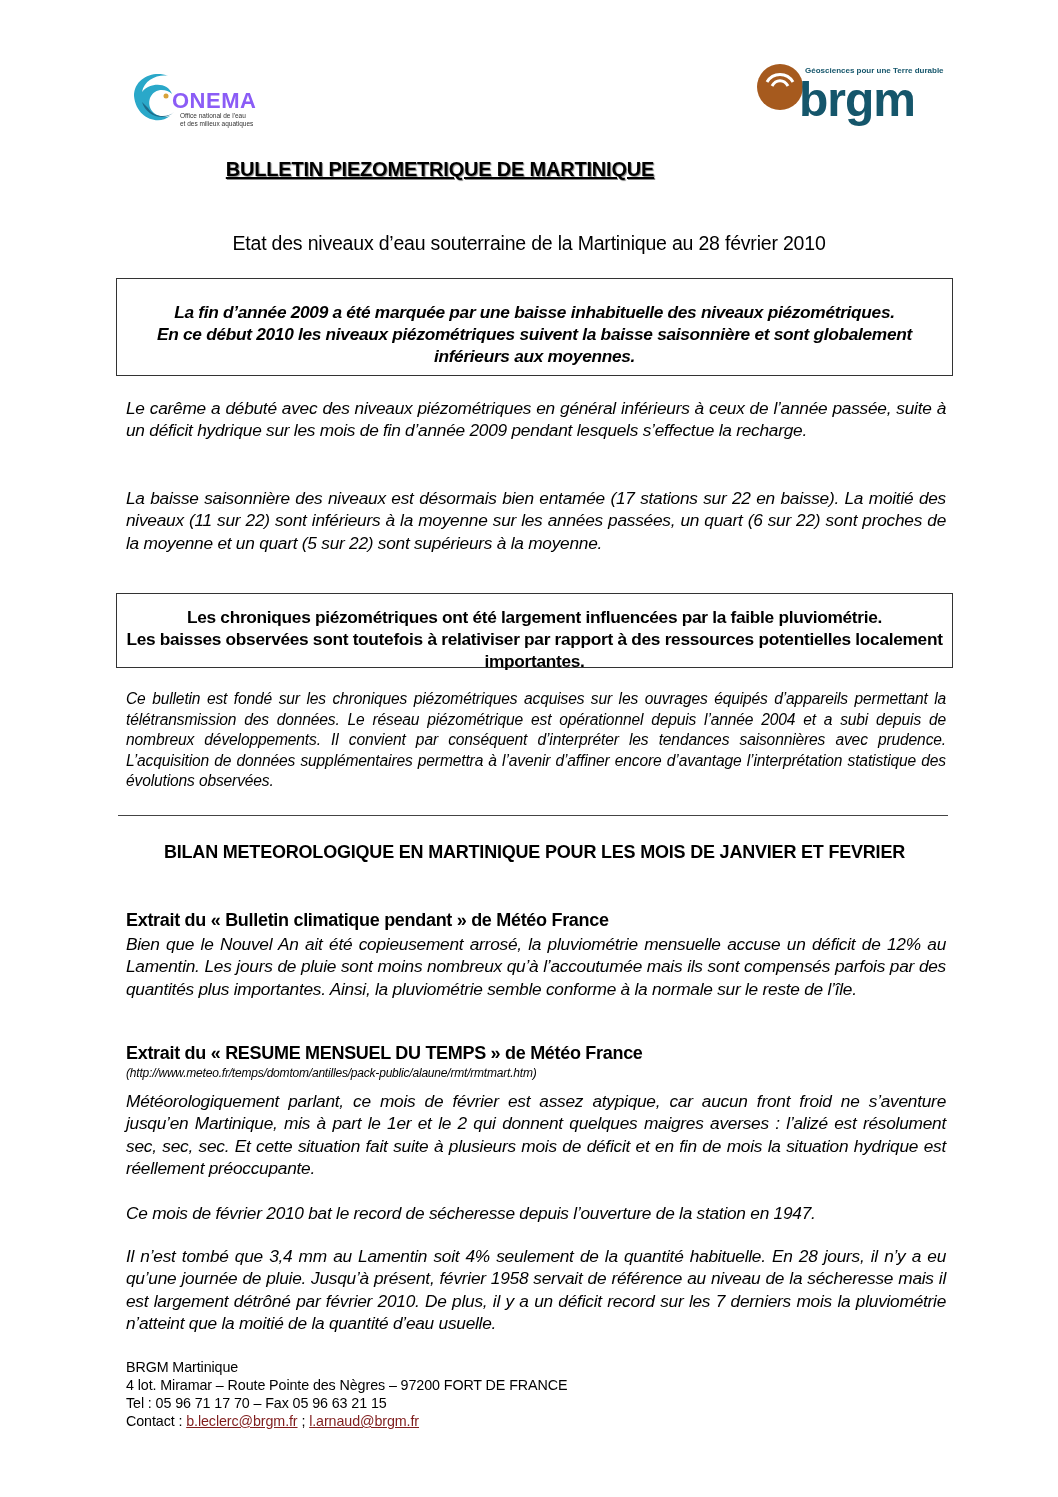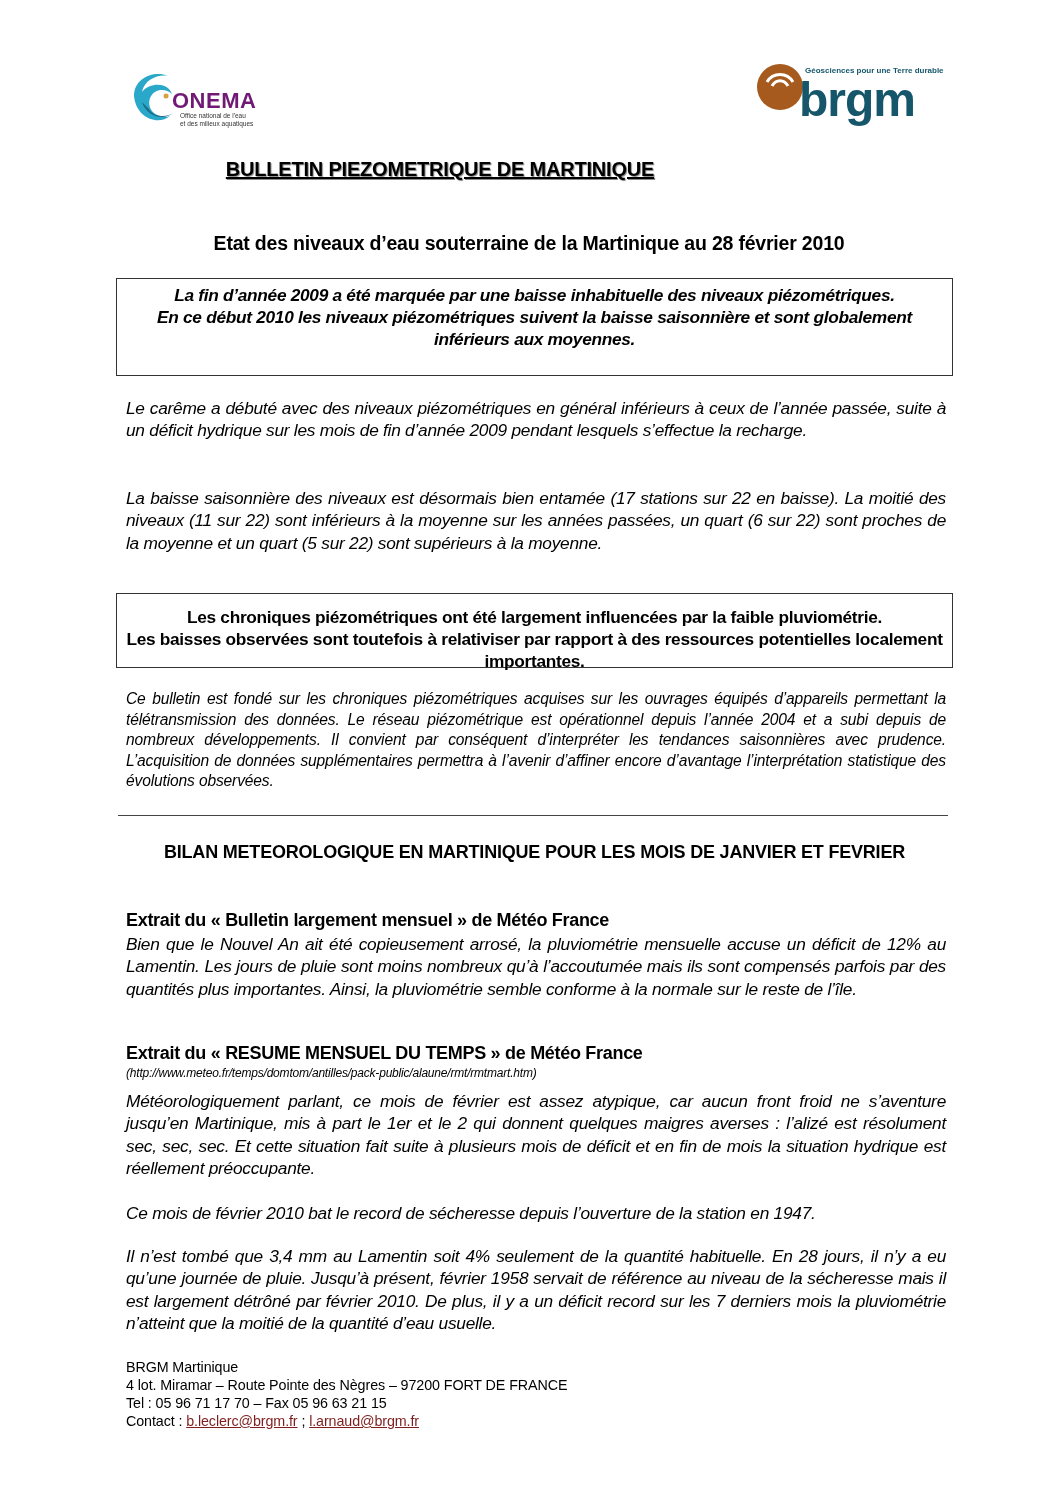--- a/index.html
+++ b/index.html
@@ -8,26 +8,26 @@
   .page { position: absolute; left: 0; top: 0; width: 1058px; height: 1497px; }
 
   
   .logo-onema { position: absolute; left: 128px; top: 66px; width: 150px; height: 66px; }
   .logo-brgm { position: absolute; left: 755px; top: 60px; width: 190px; height: 78px; }
 
   .title { position: absolute; left: 0; width: 880px; top: 158px; text-align: center;
            font-weight: bold; font-size: 20px; text-decoration: underline;
            text-shadow: 1px 1px 1px #888; letter-spacing: -0.2px; }
   .subtitle { position: absolute; left: 0; width: 1058px; top: 232px; text-align: center;
-              font-weight: bold; font-size: 19.5px; letter-spacing: -0.2px; }
+              font-weight: normal; font-size: 19.5px; letter-spacing: -0.2px; }
 
   .box { position: absolute; left: 116px; width: 837px; border: 1.5px solid #333;
          text-align: center; font-weight: bold; font-size: 17.3px; line-height: 22px;
          box-sizing: border-box; letter-spacing: -0.3px; }
-  .box1 { top: 278px; height: 98px; font-style: italic; padding-top: 5px; }
+  .box1 { top: 278px; height: 98px; font-style: italic; padding-top: 22px; }
   .box2 { top: 593px; height: 75px; padding-top: 12px; }
   .box p { margin: 0; }
 
   .para { position: absolute; left: 126px; width: 820px; font-size: 17.3px; line-height: 22.4px;
           text-align: justify; letter-spacing: -0.25px; }
   .para p { margin: 0; font-style: italic; }
   .p1 { top: 397px; }
   .p2 { top: 487px; }
   .p3 { top: 689px; font-style: italic; font-size: 15.6px; line-height: 20.6px; letter-spacing: -0.15px; }
 
@@ -55,21 +55,21 @@
 <body>
 
 <div class="page">
 
   <div class="logo-onema">
     <svg width="150" height="66" viewBox="0 0 150 66">
       <path d="M6 30 C6 12 26 4 40 10 C30 8 16 14 14 26 C22 16 40 16 44 28 C38 22 26 22 22 32 C18 44 30 54 42 50 C30 60 8 52 6 30 Z" fill="#2aa8c9"></path>
       <path d="M14 36 C18 50 36 56 46 46 C40 52 26 52 20 42 Z" fill="#1e6b8a"></path>
       <circle cx="38" cy="30" r="2.5" fill="#d8a23a"></circle>
     </svg>
-    <span style="position:absolute;left:44px;top:22px;font-size:22px;font-weight:bold;color:#701a75;letter-spacing:0.5px;">ONEMA</span>
+    <span style="position:absolute;left:44px;top:22px;font-size:22px;font-weight:bold;color:#8b5cf6;letter-spacing:0.5px;">ONEMA</span>
     <span style="position:absolute;left:52px;top:46px;font-size:6.5px;color:#333;line-height:7px;">Office national de l'eau</span>
     <span style="position:absolute;left:52px;top:54px;font-size:6.5px;color:#333;line-height:7px;">et des milieux aquatiques</span>
   </div>
 
   <div class="logo-brgm">
     <svg width="50" height="50" viewBox="0 0 50 50" style="position:absolute;left:0;top:2px;">
       <circle cx="25" cy="25" r="23" fill="#a65a1e"></circle>
       <path d="M12 20 C18 10 32 10 38 20" stroke="#fff" stroke-width="3" fill="none"></path>
       <path d="M17 24 C21 17 29 17 33 24" stroke="#fff" stroke-width="3" fill="none"></path>
     </svg>
@@ -99,21 +99,21 @@
   </div>
 
   <div class="para p3">
     <p>Ce bulletin est fondé sur les chroniques piézométriques acquises sur les ouvrages équipés d’appareils permettant la télétransmission des données. Le réseau piézométrique est opérationnel depuis l’année 2004 et a subi depuis de nombreux développements. Il convient par conséquent d’interpréter les tendances saisonnières avec prudence. L’acquisition de données supplémentaires permettra à l’avenir d’affiner encore d’avantage l’interprétation statistique des évolutions observées.</p>
   </div>
 
   <div class="divider"></div>
 
   <div class="section-title">BILAN METEOROLOGIQUE EN MARTINIQUE POUR LES MOIS DE JANVIER ET FEVRIER</div>
 
-  <div class="extract-title et1">Extrait du « Bulletin largement mensuel » de Météo France</div>
+  <div class="extract-title et1">Extrait du « Bulletin climatique pendant » de Météo France</div>
   <div class="para p4">
     <p>Bien que le Nouvel An ait été copieusement arrosé, la pluviométrie mensuelle accuse un déficit de 12% au Lamentin. Les jours de pluie sont moins nombreux qu’à l’accoutumée mais ils sont compensés parfois par des quantités plus importantes. Ainsi, la pluviométrie semble conforme à la normale sur le reste de l’île.</p>
   </div>
 
   <div class="extract-title et2">Extrait du « RESUME MENSUEL DU TEMPS » de Météo France</div>
   <div class="url">(http://www.meteo.fr/temps/domtom/antilles/pack-public/alaune/rmt/rmtmart.htm)</div>
 
   <div class="para p5">
     <p>Météorologiquement parlant,  ce mois de février est assez atypique, car aucun front froid ne s’aventure jusqu’en Martinique, mis à part le 1er et le  2 qui donnent quelques maigres averses : l’alizé est résolument sec, sec, sec. Et cette situation fait suite  à plusieurs mois de déficit et en fin de mois la situation hydrique est réellement préoccupante.</p>
   </div>

